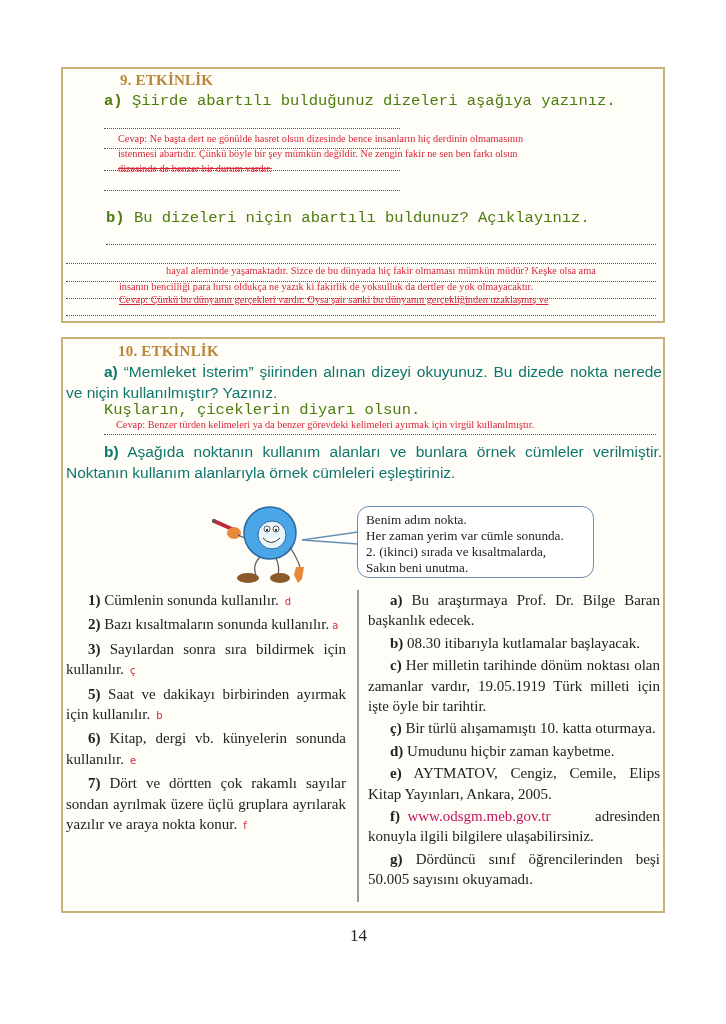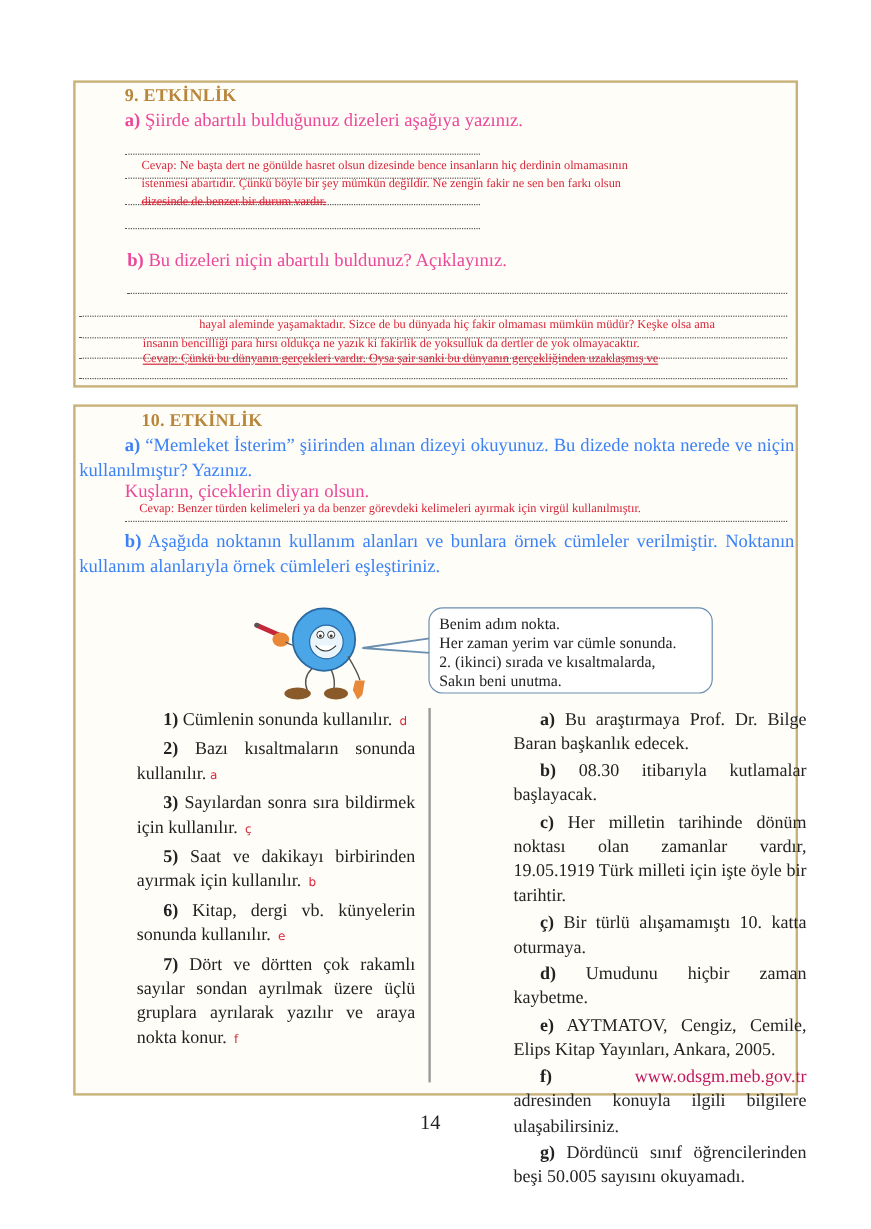--- a/index.html
+++ b/index.html
@@ -9,48 +9,48 @@
   }
   .box {
     position: absolute; border: 2px solid #c9b27a; background: #fffdf8; box-sizing: border-box;
   }
   #box9 { left: 61px; top: 67px; width: 604px; height: 256px; }
   #box10 { left: 61px; top: 337px; width: 604px; height: 576px; }
   .heading {
     position: absolute; font-family: "Liberation Serif", serif; font-weight: bold;
     color: #b8863b; font-size: 15px; letter-spacing: 0.2px;
   }
-  .q { position: absolute; font-family: Liberation Serif, serif; font-size: 15.5px; color: #ec4899; white-space: nowrap; }
+  .q { position: absolute; font-family: Liberation Mono, monospace; font-size: 15.5px; color: #4d7c0f; white-space: nowrap; }
   .q b { font-weight: bold; }
   .dots { position: absolute; border-bottom: 1.5px dotted #555; height: 0; }
   .ans { position: absolute; font-family: Liberation Serif, serif; font-size: 10.3px; color: #d8263a; white-space: nowrap; }
   .ans.strike { text-decoration: line-through; }
   .ans.under { text-decoration: underline; }
-  .para { position: absolute; font-family: Liberation Serif, serif; font-size: 15.5px; line-height: 20.5px; color: #3b82f6; text-align: justify; }
+  .para { position: absolute; font-family: Liberation Sans, sans-serif; font-size: 15.5px; line-height: 20.5px; color: #0f766e; text-align: justify; }
   .para b { font-weight: bold; }
   .bubble {
     position: absolute; left: 357px; top: 506px; width: 237px; height: 72px; border: 1.5px solid #6a8fb0;
     border-radius: 12px; background: #fff; box-sizing: border-box; padding: 5px 8px;
     font-family: "Liberation Serif", serif; font-size: 13.2px; line-height: 16px; color: #222;
   }
   .bubble div { white-space: nowrap; }
   .tail { position: absolute; }
   .col { position: absolute; font-family: "Liberation Serif", serif; font-size: 15px; line-height: 20.4px; color: #222; }
-  .item { text-align: justify; text-indent: 22px; margin-bottom: 2px; margin-left: 48px; }
+  .item { text-align: justify; text-indent: 22px; margin-bottom: 2px; }
   .item b { font-weight: bold; }
   .mark { font-family: "DejaVu Sans", sans-serif; font-size: 10px; color: #d8263a; margin-left: 6px; }
   .link { color: #be185d; }
   .divider { position: absolute; left: 357px; top: 590px; width: 2px; height: 312px; background: #9a9a9a; }
   .pagenum { position: absolute; left: 350px; top: 926px; font-family: "Liberation Serif", serif; font-size: 17px; color: #222; }
 </style>
 </head>
 <body>
 
 <div class="box" id="box9"></div>
-<div class="heading" style="left:104px; top:72px;">9. ETKİNLİK</div>
+<div class="heading" style="left:120px; top:72px;">9. ETKİNLİK</div>
 <div class="q" style="left:104px; top:92px;"><b>a)</b><span> Şiirde abartılı bulduğunuz dizeleri  aşağıya  yazınız.</span></div>
 
 <div class="dots" style="left:104px; top:128px; width:296px;"></div>
 <div class="dots" style="left:104px; top:148px; width:296px;"></div>
 <div class="dots" style="left:104px; top:170px; width:296px;"></div>
 <div class="dots" style="left:104px; top:190px; width:296px;"></div>
 <div class="ans" style="left:118px; top:133px;">Cevap: Ne başta dert ne gönülde hasret olsun dizesinde bence insanların hiç derdinin olmamasının</div>
 <div class="ans" style="left:118px; top:148px;">istenmesi abartıdır. Çünkü böyle bir şey mümkün değildir. Ne zengin fakir ne sen ben farkı olsun</div>
 <div class="ans strike" style="left:118px; top:163px;">dizesinde de benzer bir durum vardır.</div>
 
@@ -106,21 +106,21 @@
   <div class="item"><b>1)</b><span> Cümlenin sonunda kullanılır.</span><span class="mark">d</span></div>
   <div class="item"><b>2)</b><span> Bazı kısaltmaların sonunda kullanılır.</span><span class="mark" style="margin-left:3px;">a</span></div>
   <div class="item"><b>3)</b><span> Sayılardan sonra sıra bildirmek için kullanılır.</span><span class="mark">ç</span></div>
   <div class="item"><b>5)</b><span> Saat ve dakikayı birbirinden ayırmak için kullanılır.</span><span class="mark">b</span></div>
   <div class="item"><b>6)</b><span> Kitap, dergi vb. künyelerin sonunda kullanılır.</span><span class="mark">e</span></div>
   <div class="item"><b>7)</b><span> Dört ve dörtten çok rakamlı sayılar sondan ayrılmak üzere üçlü gruplara ayrılarak yazılır ve araya nokta konur.</span><span class="mark">f</span></div>
 </div>
 
 <div class="divider"></div>
 
-<div class="col" style="left:380px; top:590px; width:292px;">
+<div class="col" style="left:368px; top:590px; width:292px;">
   <div class="item"><b>a)</b><span> Bu araştırmaya Prof. Dr. Bilge Baran başkanlık edecek.</span></div>
   <div class="item"><b>b)</b><span> 08.30 itibarıyla kutlamalar başlayacak.</span></div>
   <div class="item"><b>c)</b><span> Her milletin tarihinde dönüm noktası olan zamanlar vardır, 19.05.1919 Türk milleti için işte öyle bir tarihtir.</span></div>
   <div class="item"><b>ç)</b><span> Bir türlü alışamamıştı 10. katta oturmaya.</span></div>
   <div class="item"><b>d)</b><span> Umudunu hiçbir zaman kaybetme.</span></div>
   <div class="item"><b>e)</b><span> AYTMATOV, Cengiz, Cemile, Elips Kitap Yayınları, Ankara, 2005.</span></div>
   <div class="item"><b>f)</b> <span class="link">www.odsgm.meb.gov.tr</span><span style="white-space:pre-wrap;">      adresinden konuyla ilgili bilgilere ulaşabilirsiniz.</span></div>
   <div class="item"><b>g)</b><span> Dördüncü sınıf öğrencilerinden beşi 50.005 sayısını okuyamadı.</span></div>
 </div>
 

